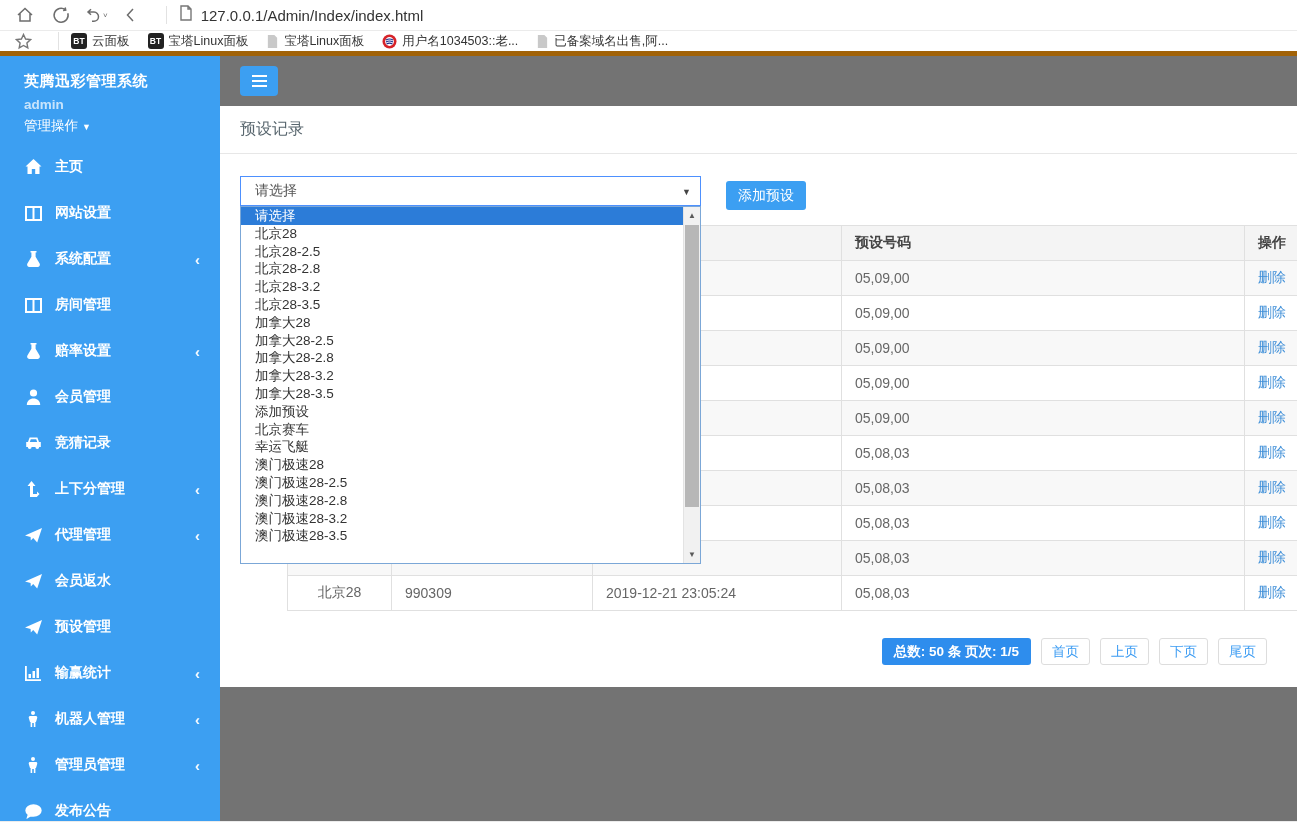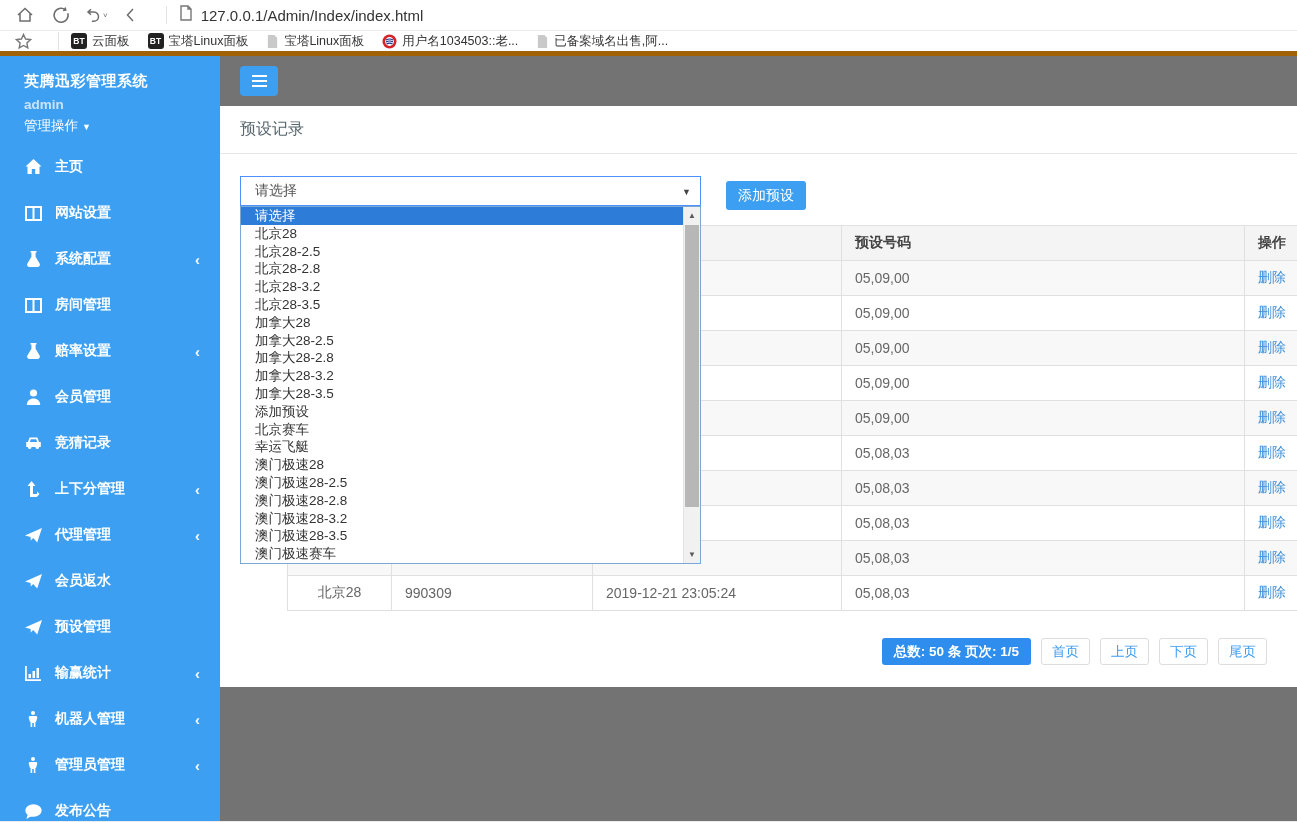--- a/index.html
+++ b/index.html
@@ -432,21 +432,20 @@
         <div class="option">加拿大28-3.2</div>
         <div class="option">加拿大28-3.5</div>
         <div class="option">添加预设</div>
         <div class="option">北京赛车</div>
         <div class="option">幸运飞艇</div>
         <div class="option">澳门极速28</div>
         <div class="option">澳门极速28-2.5</div>
         <div class="option">澳门极速28-2.8</div>
         <div class="option">澳门极速28-3.2</div>
         <div class="option">澳门极速28-3.5</div>
-        <div class="option">澳门极速赛车</div>
       </div>
       <div class="sb">
         <div class="sb-btn">▲</div>
         <div class="sb-thumb"></div>
         <div class="sb-btn down">▼</div>
       </div>
     </div>
   </div>
 </div>
 

